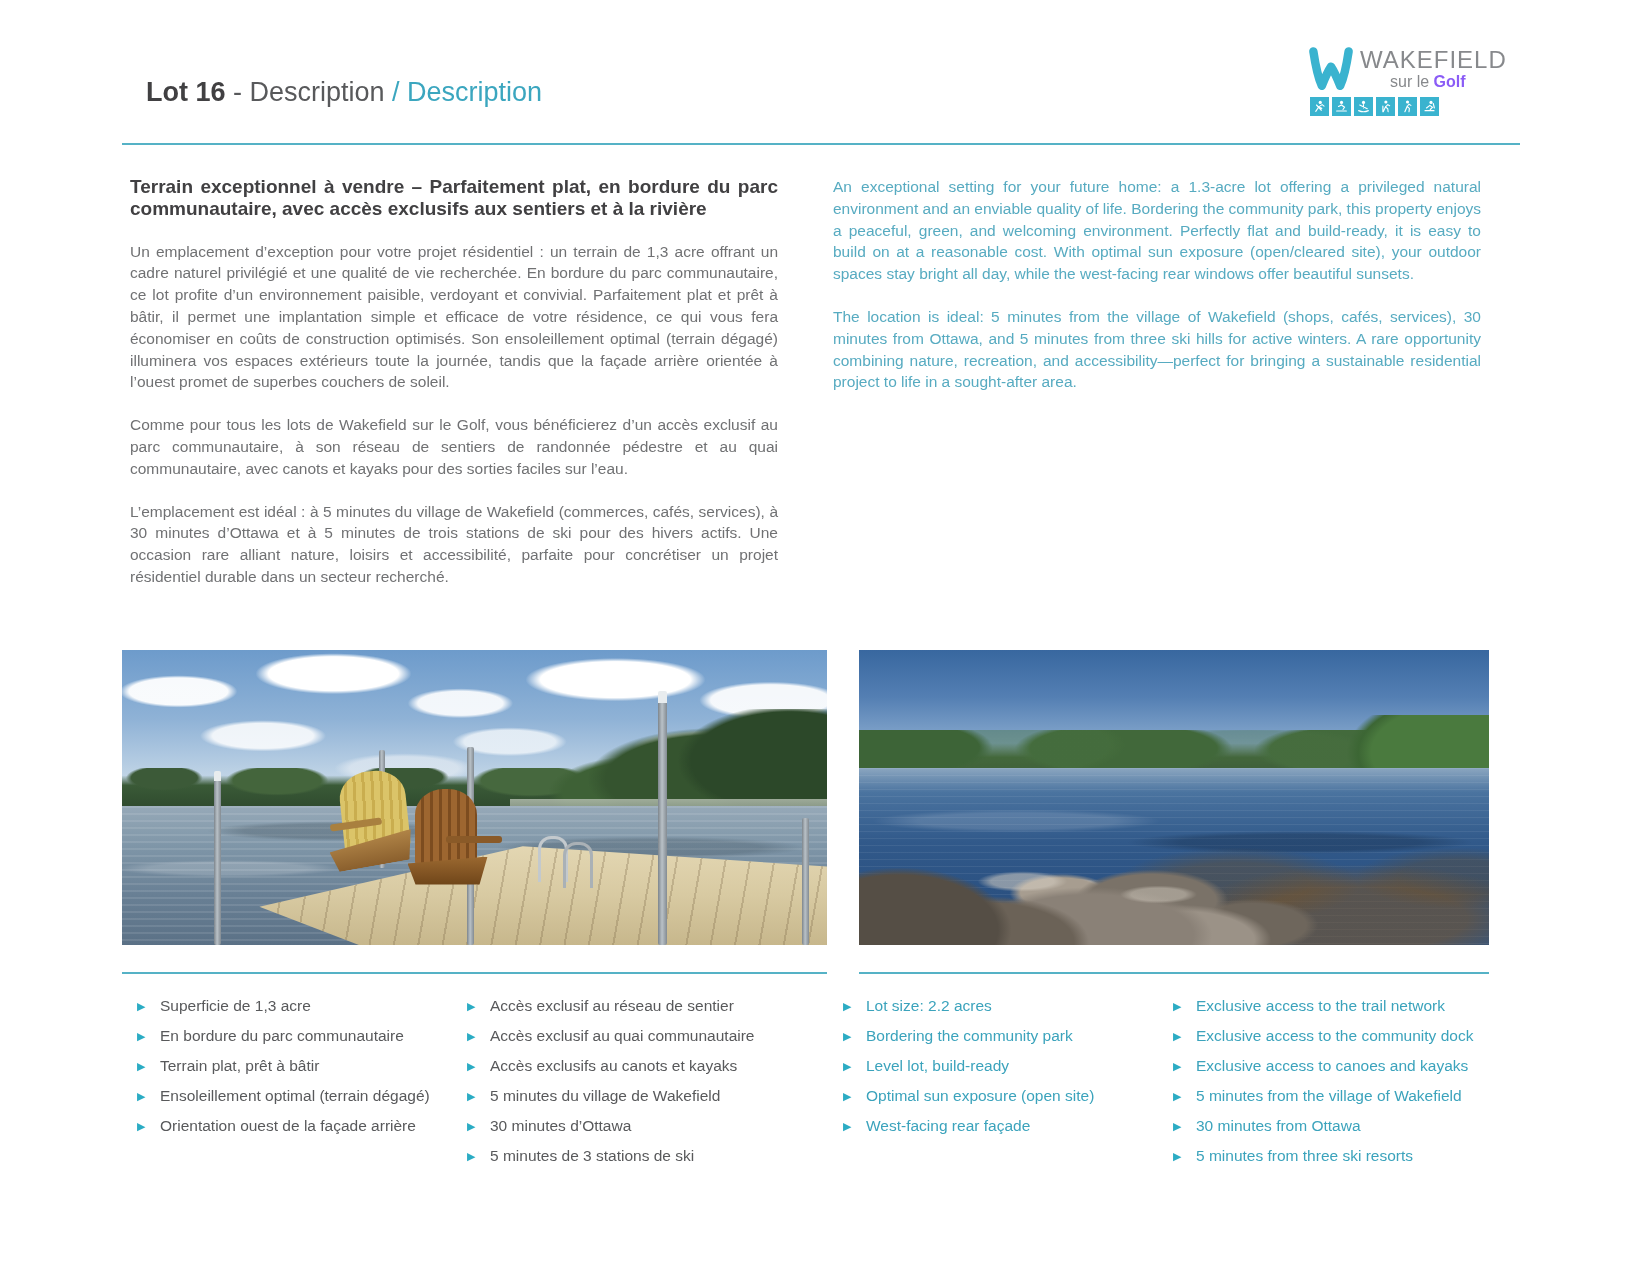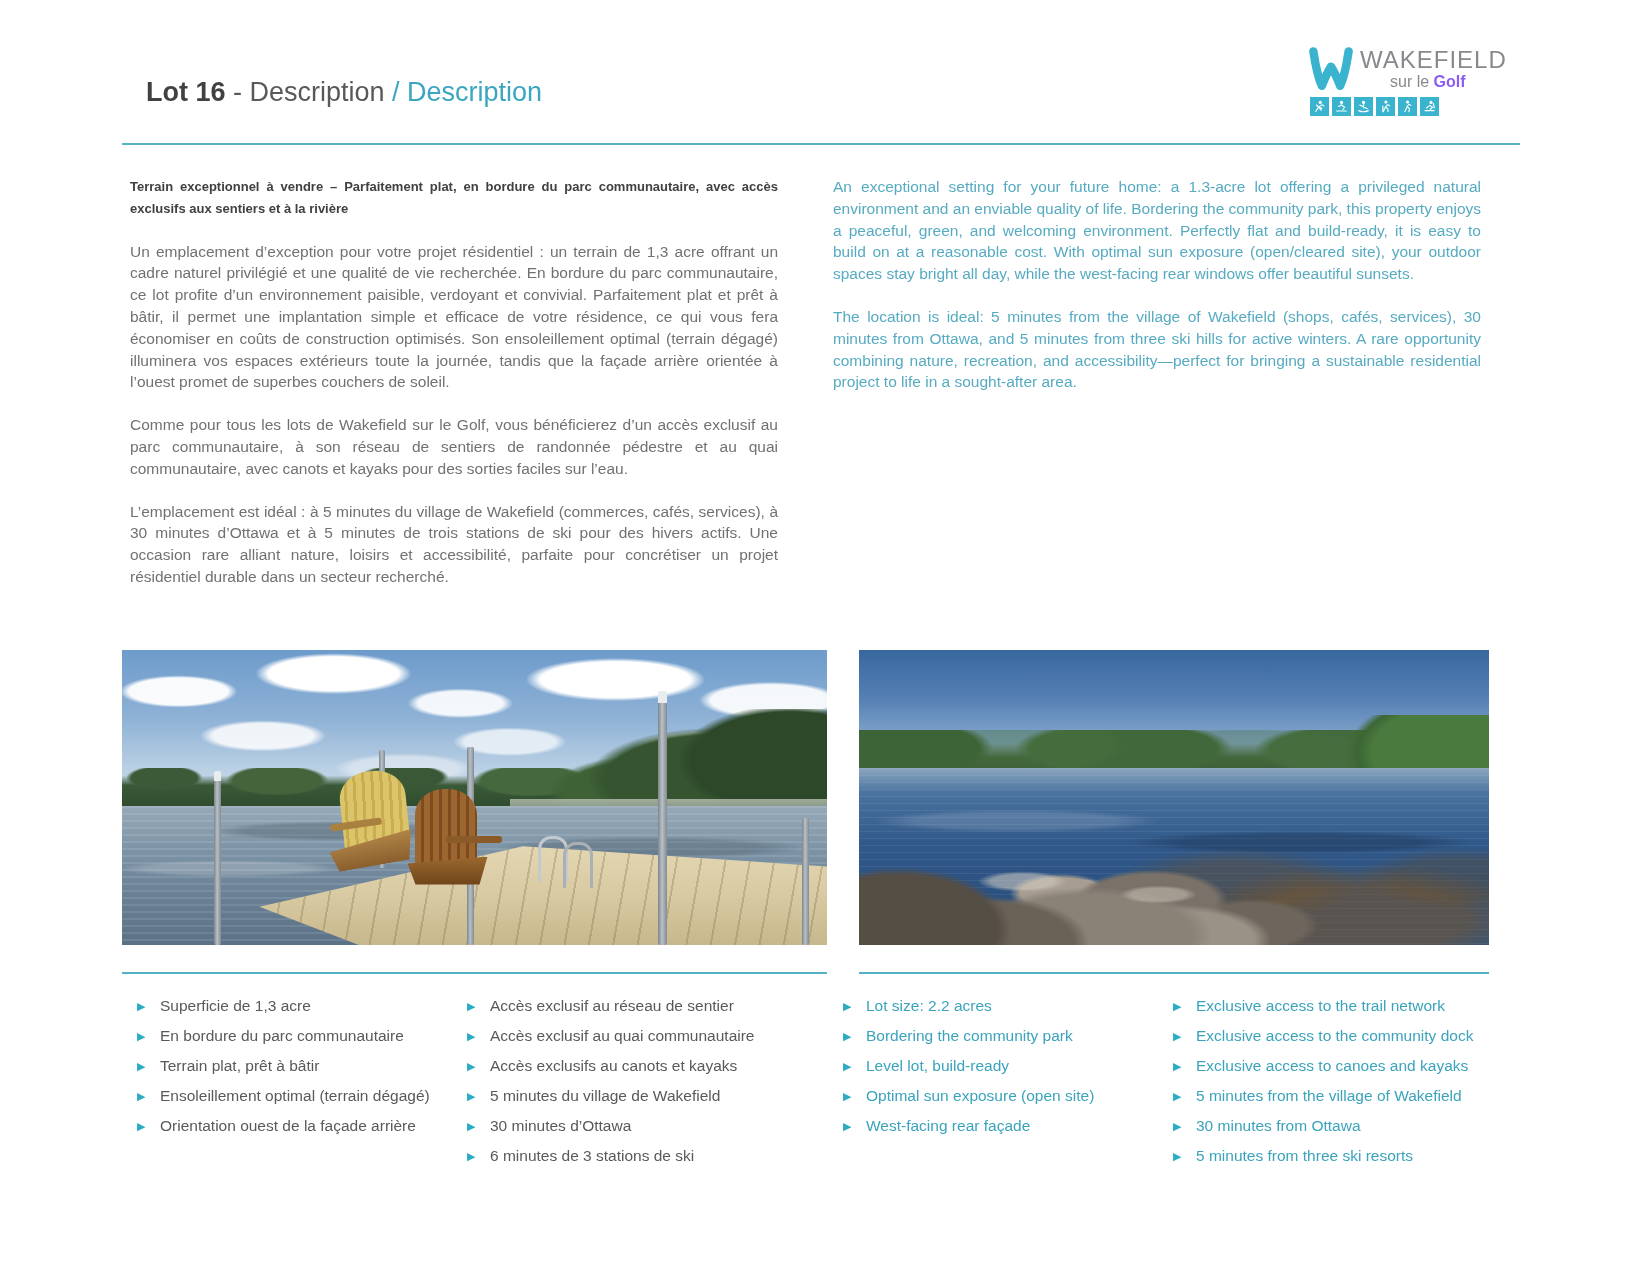--- a/index.html
+++ b/index.html
@@ -21,21 +21,21 @@
   .logo-tagline { position:absolute; left:82px; top:29px; font-size:16px; color:#87898c; }
   .logo-tagline .tg-bold { font-weight:bold; color:#8b5cf6; }
   .logo-icons { position:absolute; left:2px; top:53px; display:flex; gap:3px; }
   .logo-icons .sq { width:19px; height:19px; background:#3ab3cf; display:flex; align-items:center; justify-content:center; }
   .logo-icons svg { width:15px; height:15px; display:block; }
 
   
   .col { position:absolute; top:176px; width:648px; font-size:15.5px; line-height:21.8px; text-align:justify; }
   .col-fr { left:130px; color:#707173; }
   .col-en { left:833px; color:#57abc1; }
-  .col h2 { font-size:13px; line-height:21.8px; margin-bottom:21px; text-align:justify; }
+  .col h2 { font-size:19px; line-height:21.8px; margin-bottom:21px; text-align:justify; }
   .col-fr h2 { color:#414042; }
   .col-en h2 { color:#2b97b0; }
   .col p { margin-bottom:21px; }
 
   
   .photo { position:absolute; top:650px; height:295px; overflow:hidden; }
   .photo-left { left:122px; width:705px; }
   .photo-right { left:859px; width:630px; }
   .layer { position:absolute; }
 
@@ -310,21 +310,21 @@
     <li>
         <span class="arr">▶</span>
         <span>5 minutes du village de Wakefield</span>
       </li>
     <li>
         <span class="arr">▶</span>
         <span>30 minutes d’Ottawa</span>
       </li>
     <li>
         <span class="arr">▶</span>
-        <span>6 minutes de 3 stations de ski</span>
+        <span>5 minutes de 3 stations de ski</span>
       </li>
   </ul>
 
   <ul class="features en-c1">
     <li>
         <span class="arr">▶</span>
         <span>Lot size: 2.2 acres</span>
       </li>
     <li>
         <span class="arr">▶</span>

